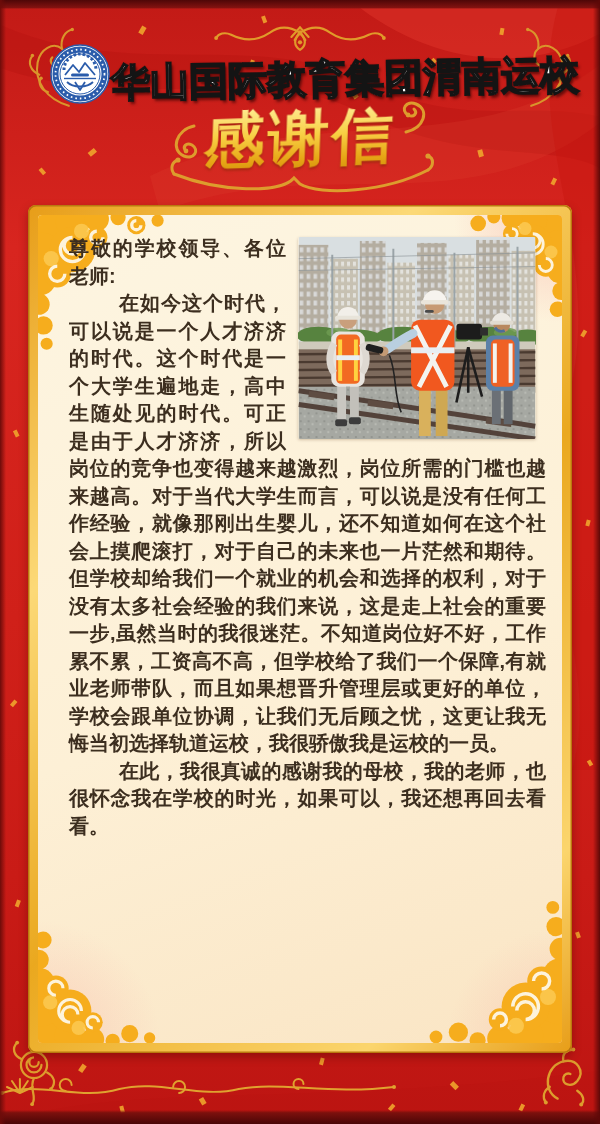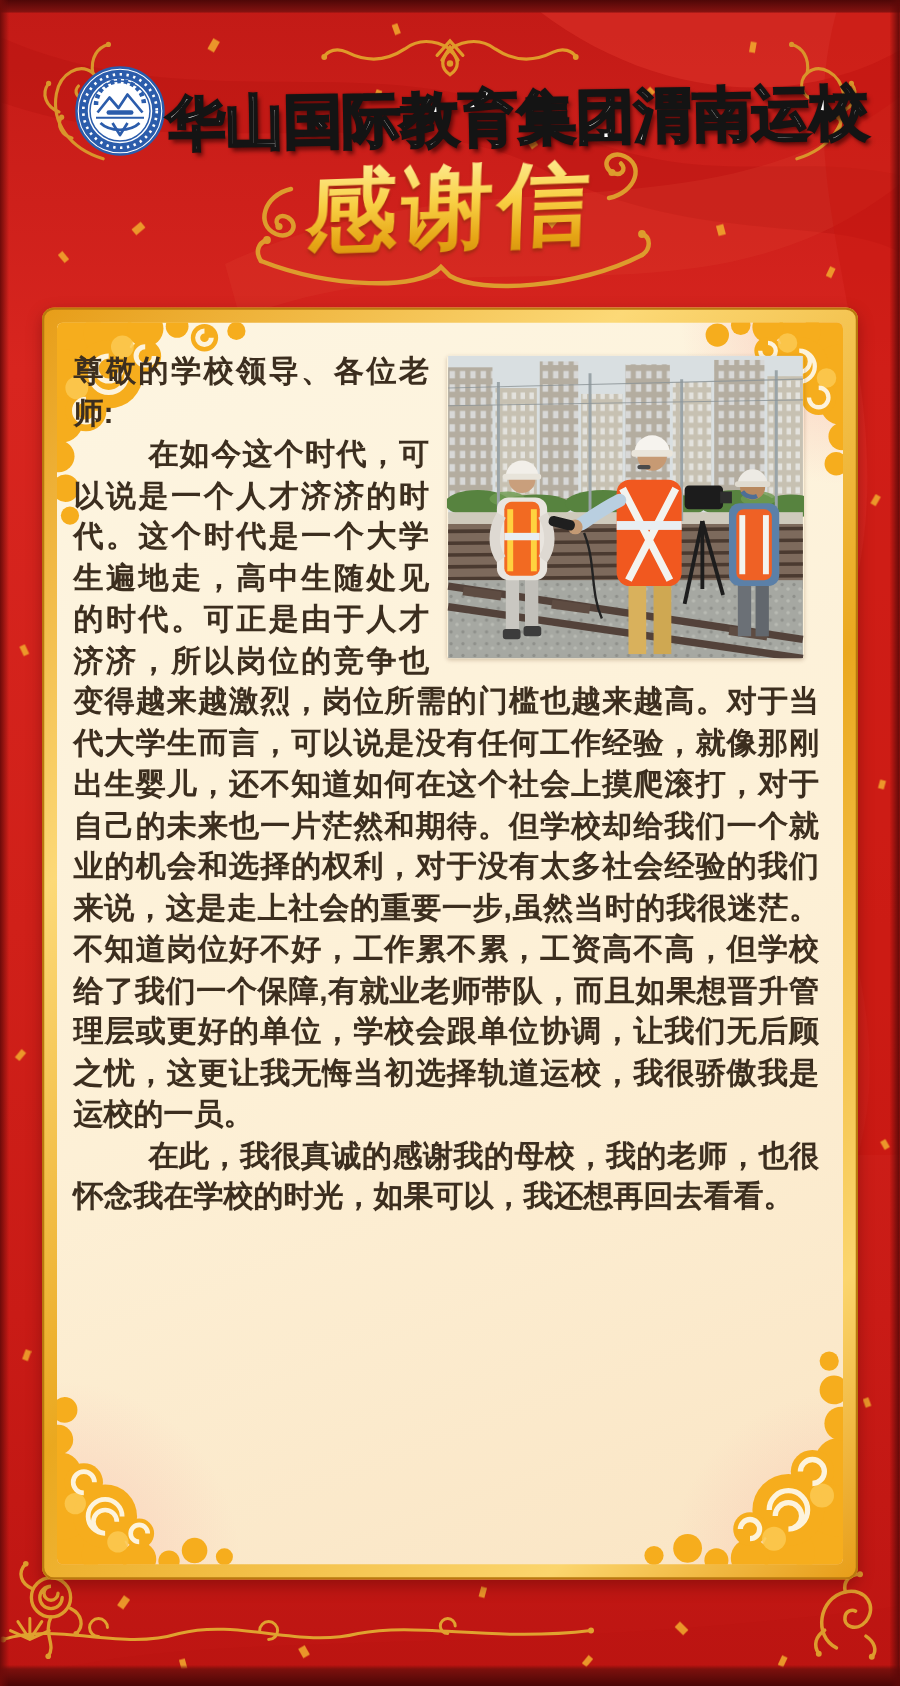--- a/index.html
+++ b/index.html
@@ -46,21 +46,21 @@
       radial-gradient(170px 170px at 0% 100%,rgba(246,168,160,.42),rgba(246,168,160,0) 72%),
       radial-gradient(160px 160px at 100% 100%,rgba(246,168,160,.40),rgba(246,168,160,0) 72%),
       linear-gradient(160deg,#fdf5e1 0%,#fdf0d6 55%,#fae5c4 100%);}
   .cloud{position:absolute;z-index:1;pointer-events:none;}
   .cloud-tl{left:-2px;top:-2px;width:152px;height:152px;}
   .cloud-tr{right:-2px;top:-2px;width:130px;height:130px;transform:scaleX(-1);}
   .cloud-bl{left:-2px;bottom:-2px;width:142px;height:142px;transform:scaleY(-1);}
   .cloud-br{right:-2px;bottom:-2px;width:160px;height:160px;transform:scale(-1,-1);}
 
   .letter-body{position:relative;z-index:2;height:100%;box-sizing:border-box;
-    padding:20px 16px 0 11px;color:#3c2e1f;font-weight:bold;
+    padding:20px 16px 0 31px;color:#3c2e1f;font-weight:bold;
     font-size:20px;line-height:27.5px;text-align:justify;}
   .letter-body p{margin:0;}
   .indent{text-indent:2.5em;}
   .photo{float:right;width:238px;height:202px;margin:2px 10px 8px 12px;
     border-radius:2px;overflow:hidden;box-shadow:0 1px 3px rgba(80,40,0,.25);}
   .photo svg{display:block;}
 </style>
 </head>
 <body>
 

